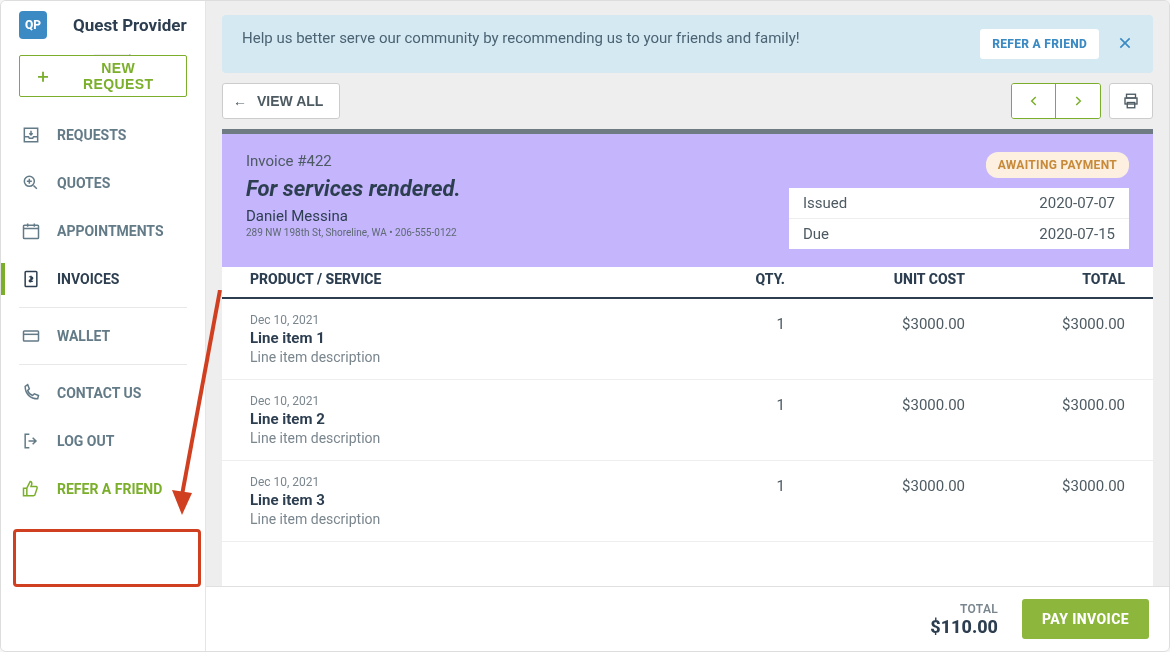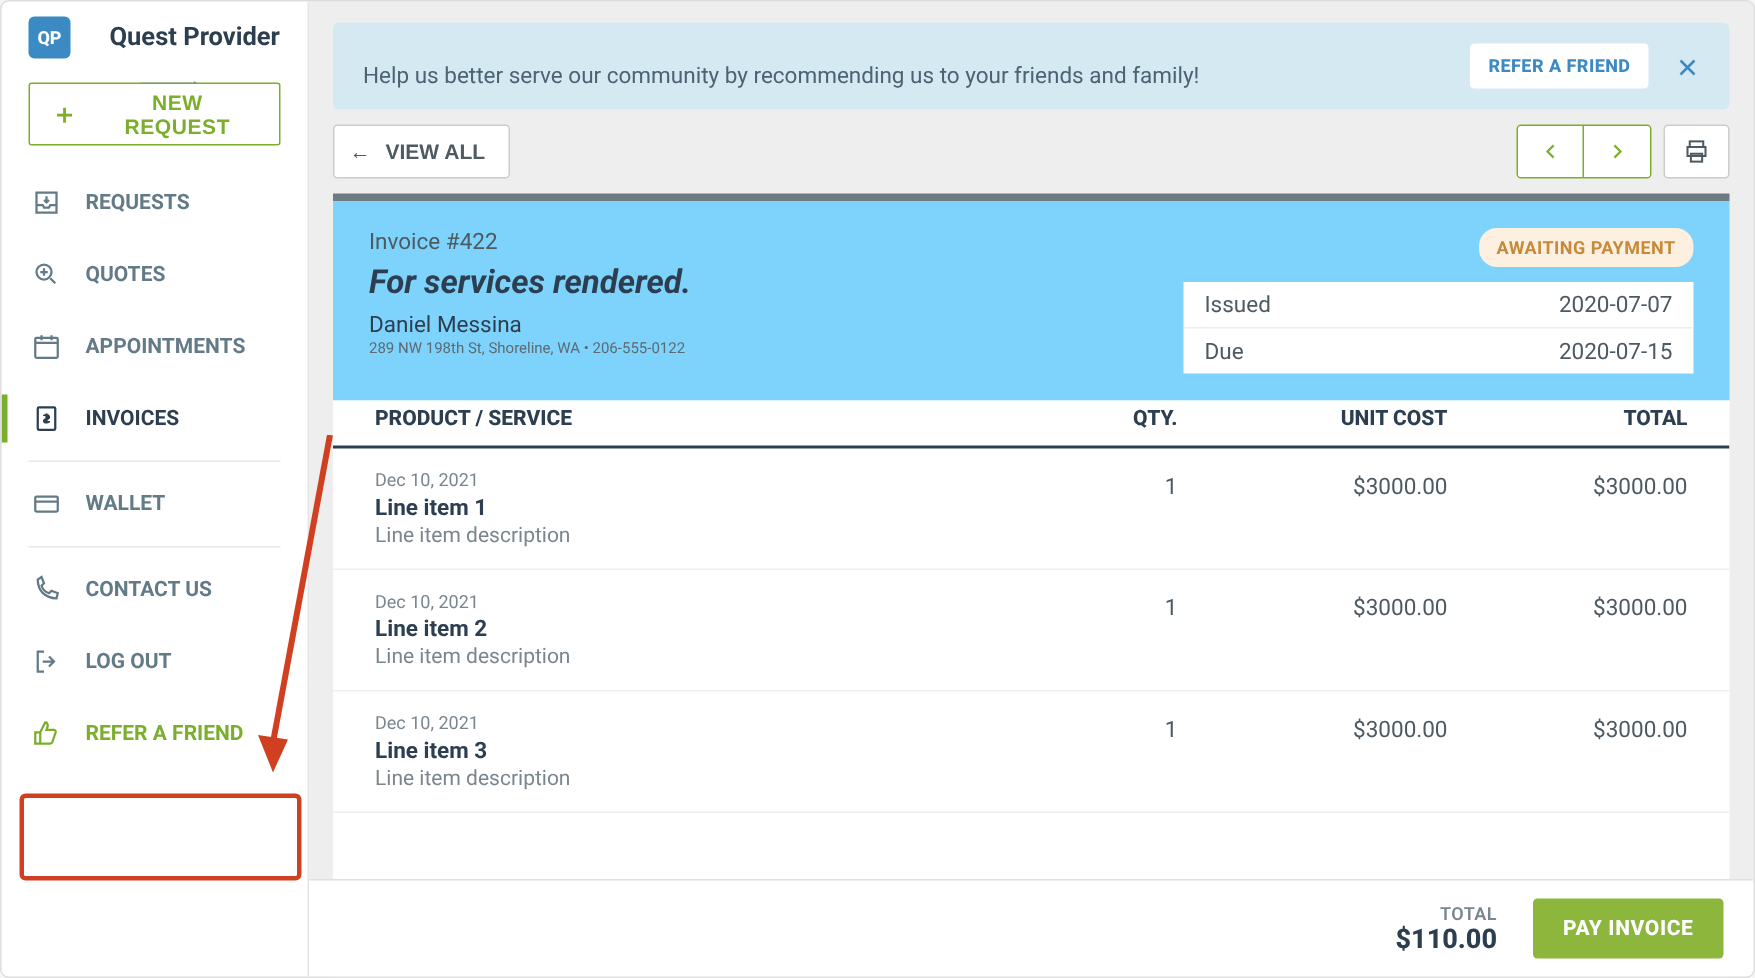--- a/index.html
+++ b/index.html
@@ -26,36 +26,36 @@
 
 .refer-highlight { position: absolute; left: 12px; right: 4px; bottom: 64px; height: 58px; border: 3px solid #d04020; border-radius: 4px; pointer-events: none; }
 
 
 .arrow-svg { position: absolute; left: 170px; top: 290px; width: 60px; height: 230px; pointer-events: none; z-index: 50; }
 .banner-arrow { position: absolute; left: 0; top: 54px; width: 225px; height: 2px; pointer-events: none; z-index: 50; }
 
 
 .main { flex: 1; background: #eeeeee; display: flex; flex-direction: column; position: relative; }
 
-.banner { margin: 14px 16px 10px 16px; background: #d5e9f3; border-radius: 4px; display: flex; align-items: flex-end; padding: 14px 14px 14px 20px; gap: 12px; }
+.banner { margin: 14px 16px 10px 16px; background: #d5e9f3; border-radius: 4px; display: flex; align-items: flex-start; padding: 14px 14px 14px 20px; gap: 12px; }
 .banner-text { flex: 1; color: #4b6372; font-size: 15px; }
 .banner-btn { background: #fff; color: #3b8ac4; font-weight: 800; font-size: 12px; padding: 8px 12px; border-radius: 3px; cursor: pointer; letter-spacing: 0.3px; }
 .banner-close { width: 28px; height: 28px; display: flex; align-items: center; justify-content: center; color: #3b8ac4; cursor: pointer; font-size: 18px; }
 
 .toolbar { margin: 0 16px 0 16px; display: flex; align-items: center; gap: 8px; }
 .view-all-btn { background: #fff; border: 1px solid #ccc; border-radius: 3px; height: 36px; padding: 0 16px 0 10px; display: flex; align-items: center; gap: 10px; color: #4d5a62; font-weight: 700; font-size: 14px; cursor: pointer; }
 .spacer { flex: 1; }
 .nav-arrows { display: flex; border: 1px solid #7baf2b; border-radius: 3px; overflow: hidden; }
 .nav-arrow { width: 44px; height: 34px; background: #fff; display: flex; align-items: center; justify-content: center; color: #7baf2b; font-size: 16px; cursor: pointer; }
 .nav-arrow:first-child { border-right: 1px solid #7baf2b; }
 .print-btn { width: 44px; height: 36px; background: #fff; border: 1px solid #ccc; border-radius: 3px; display: flex; align-items: center; justify-content: center; color: #4d5a62; cursor: pointer; }
 
 .progress-bar { height: 5px; background: #6f7b82; margin: 10px 16px 0 16px; }
 
-.invoice-header { margin: 0 16px; background: #7dd3fc; padding: 18px 24px 18px 24px; display: flex; gap: 20px; }
+.invoice-header { margin: 0 16px; background: #c4b5fd; padding: 18px 24px 18px 24px; display: flex; gap: 20px; }
 .invoice-header-left { flex: 1; }
 .invoice-number { color: #4d5a62; font-size: 15px; margin-bottom: 6px; }
 .invoice-title { font-size: 22px; font-weight: 700; font-style: italic; color: #2c3e50; margin-bottom: 6px; }
 .customer-name { font-weight: 400; color: #2c3e50; font-size: 15px; margin-bottom: 2px; }
 .customer-address { color: #5e6a72; font-size: 10px; }
 .invoice-header-right { display: flex; flex-direction: column; align-items: flex-end; gap: 10px; }
 .status-badge { background: #fdf0e0; color: #c78a3a; font-weight: 700; font-size: 12px; padding: 6px 12px; border-radius: 12px; letter-spacing: 0.3px; }
 .dates-box { background: #fff; padding: 0; min-width: 340px; }
 .date-row { display: flex; justify-content: space-between; padding: 6px 14px; color: #4d5a62; font-size: 15px; border-bottom: 1px solid #eee; }
 .date-row:last-child { border-bottom: none; }

